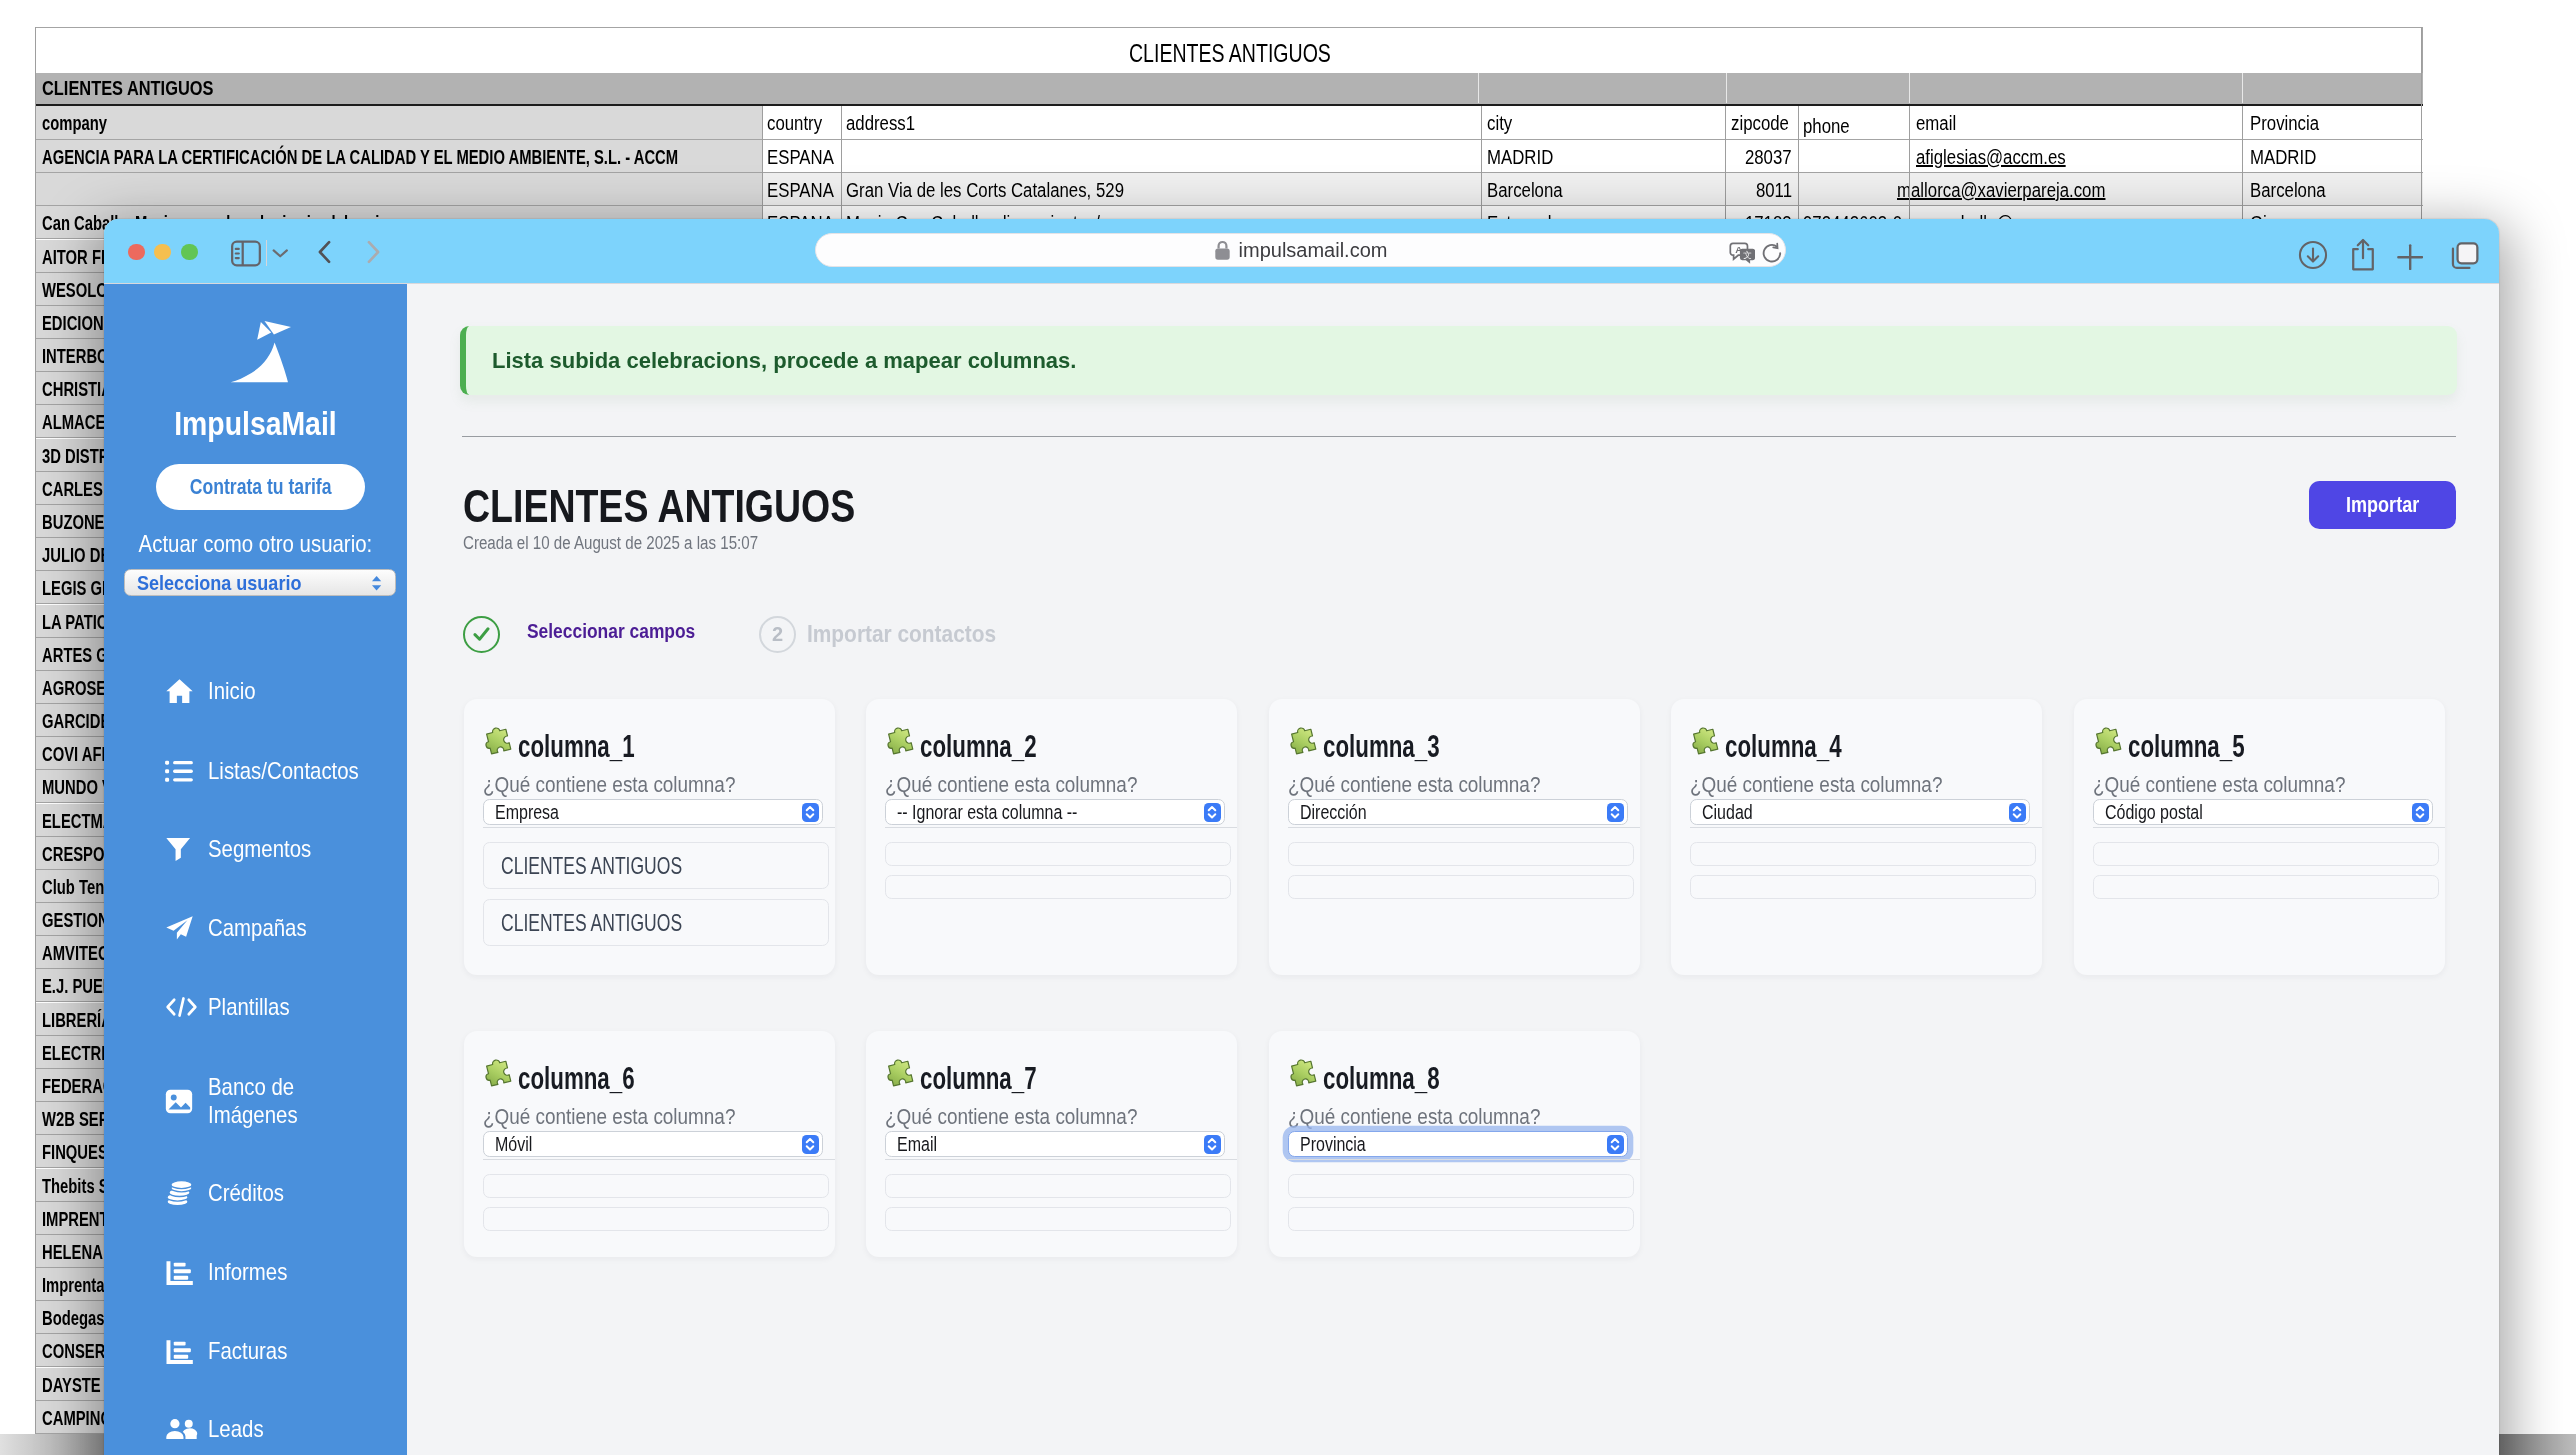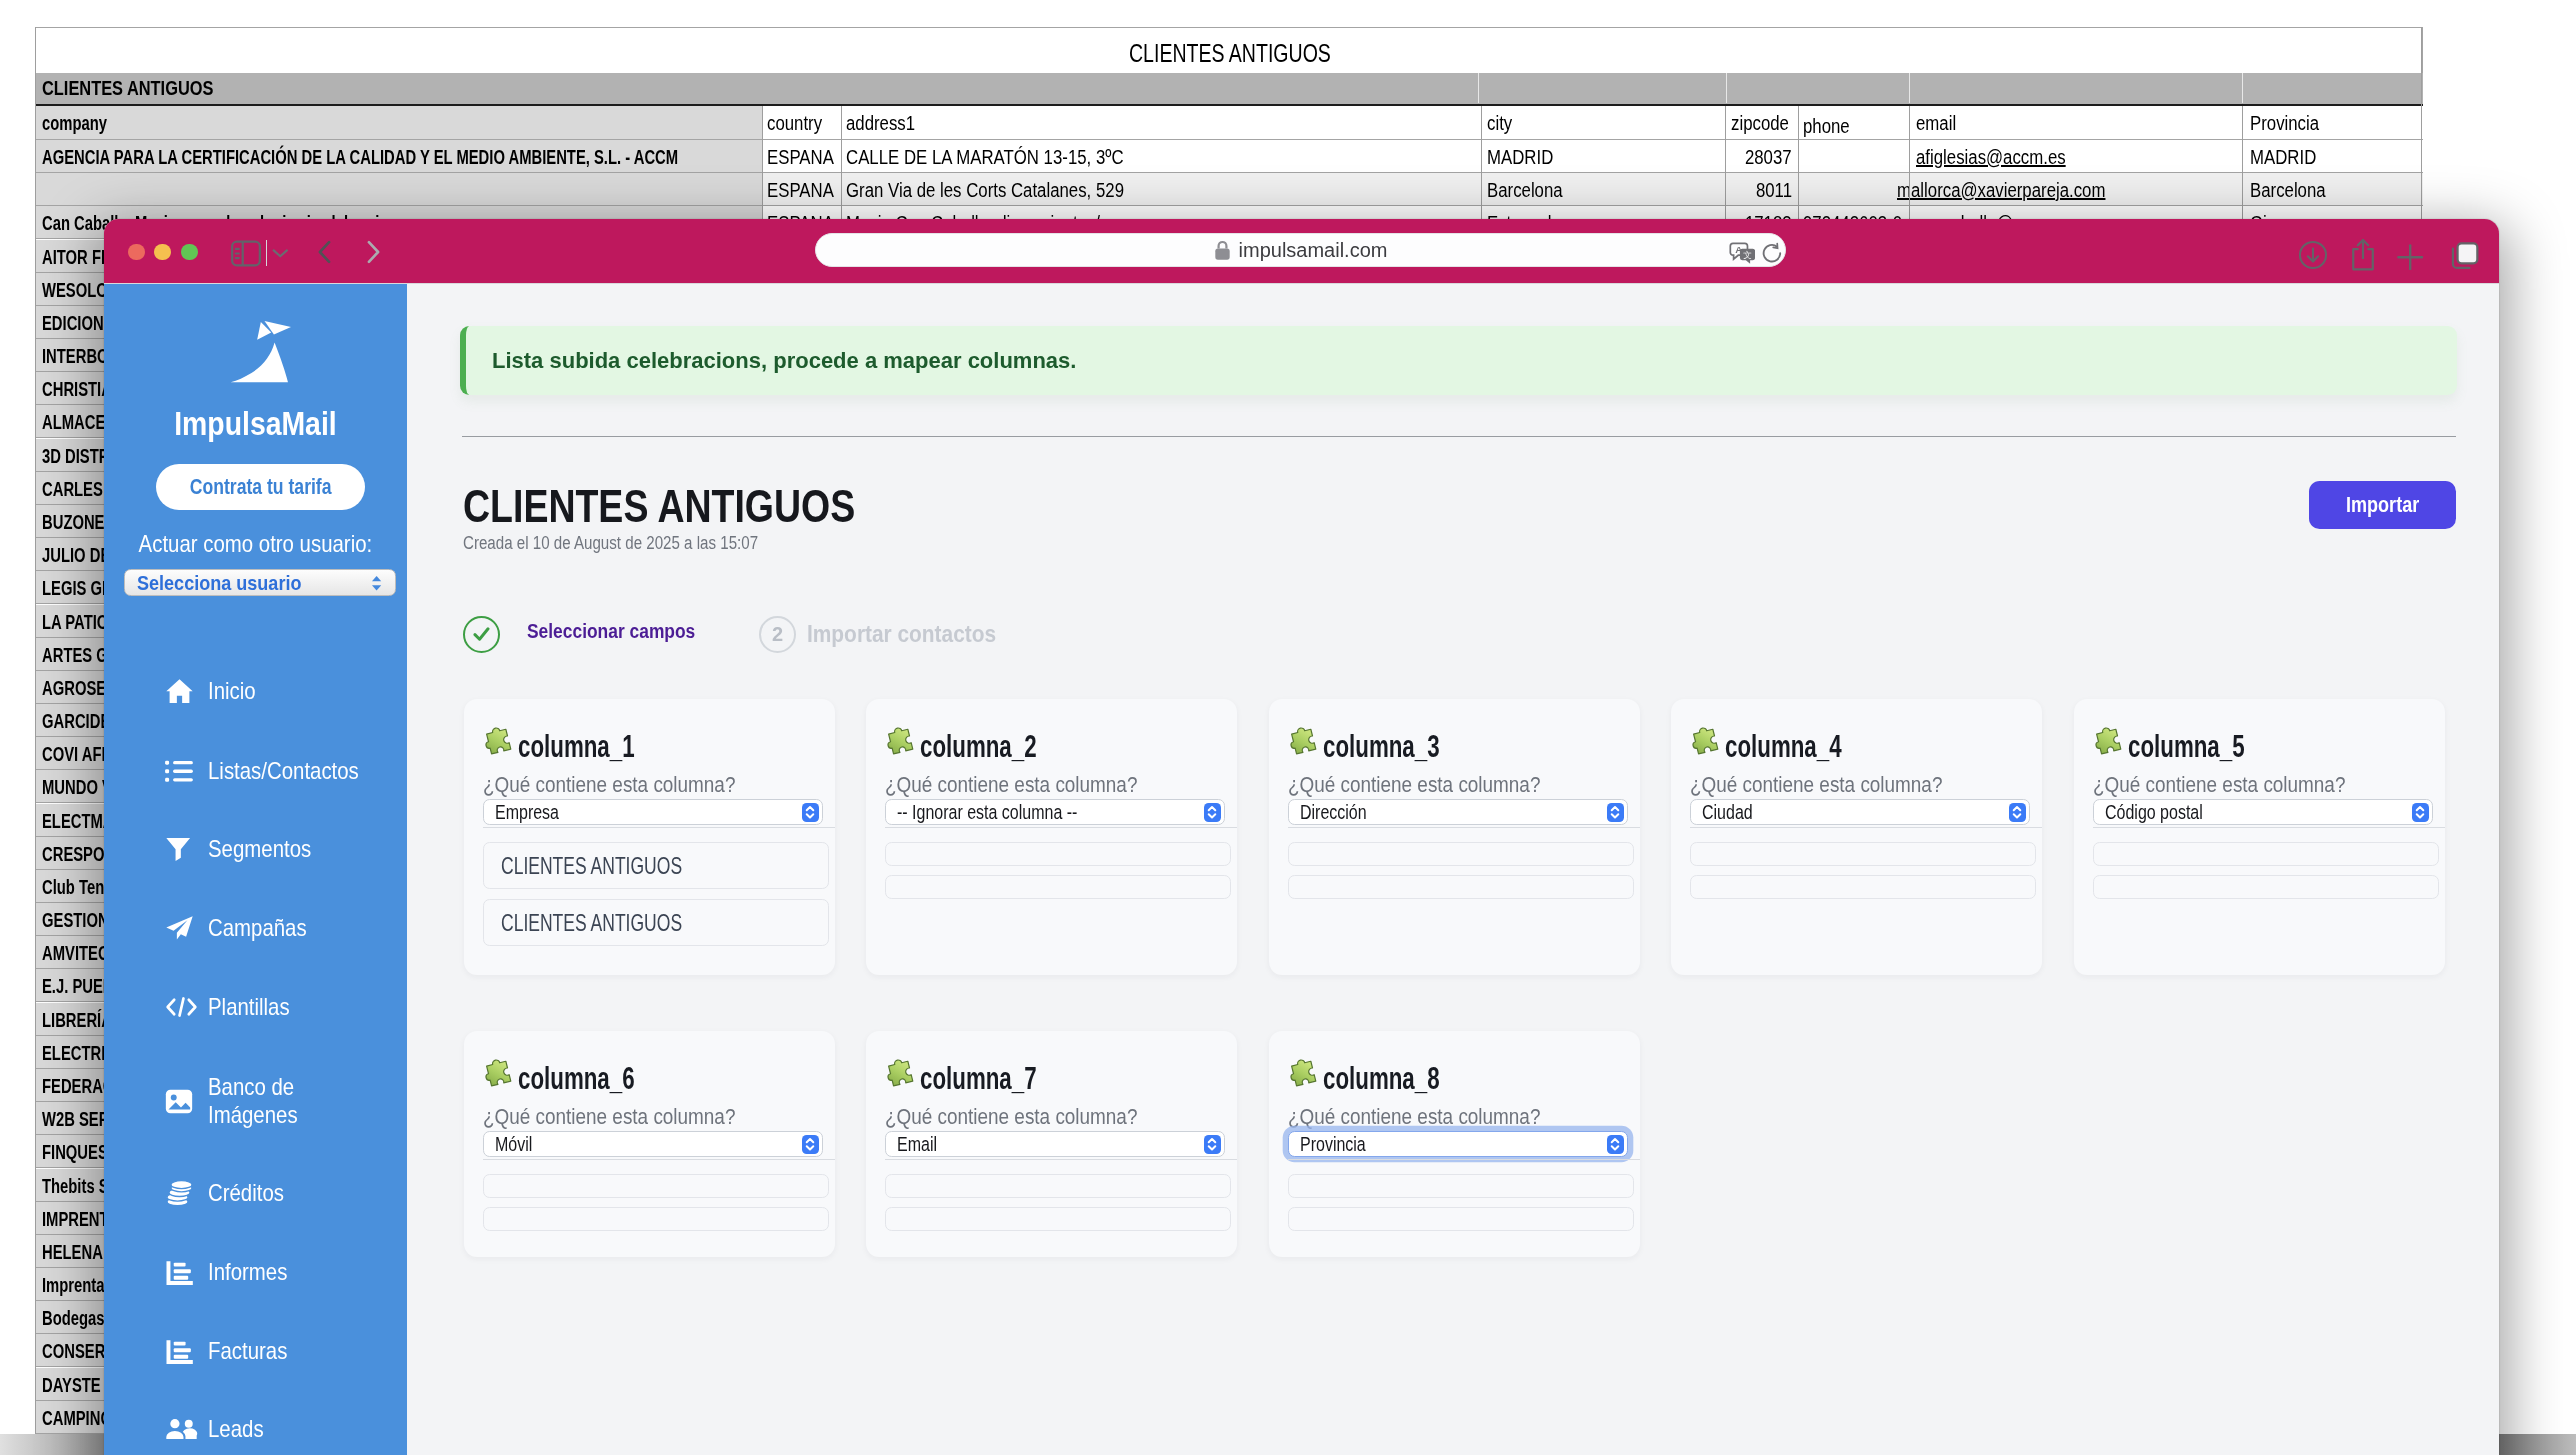--- a/index.html
+++ b/index.html
@@ -16,21 +16,21 @@
 .sxr{transform-origin:100% 50%;}
 .cob .sx{transform:scaleX(0.74);}
 .cob{font-weight:bold;}
 .zright{justify-content:flex-end;}
 .em{text-decoration:underline;}
 
 #win{position:absolute;left:104px;top:219px;width:2395px;height:1269px;
  border-radius:14.5px 14.5px 0 0; background:#f3f4f6;
  box-shadow:0 0 1.3px rgba(0,0,0,.35), 0 17px 53px 12px rgba(0,0,0,.34);
  overflow:hidden;}
-#toolbar{position:absolute;left:0;top:0;width:100%;height:65px;background:#be185d;
+#toolbar{position:absolute;left:0;top:0;width:100%;height:65px;background:#7dd3fc;
  border-bottom:1.3px solid #d9d8dc;box-sizing:border-box;}
 .tl{position:absolute;top:24.5px;width:16.5px;height:16.5px;border-radius:50%;}
 #urlf{position:absolute;left:711px;top:14px;width:971px;height:34px;border-radius:17px;
  background:#fdfdfe;border:1.3px solid #e4e3e7;box-sizing:border-box;
  display:flex;align-items:center;justify-content:center;gap:8px;
  font-size:20px;color:#3c3c40;}
 .ticon{position:absolute;}
 
 #sidebar{position:absolute;left:0;top:65px;width:303px;height:1203px;background:#4a90dc;color:#fff;}
 #brand{position:absolute;left:0;top:121px;width:303px;text-align:center;font-size:33px;font-weight:bold;}
@@ -108,23 +108,20 @@
       </div>
 </div>
 <div class="trow" style="top:140px;height:33px;">
 <div class="abs" style="left:0;top:0;width:727px;height:100%;background:#d9d9d9;"></div>
 <div class="cellt cob" style="left:6.6px;width:718px;">
         <span class="sx">AGENCIA PARA LA CERTIFICACIÓN DE LA CALIDAD Y EL MEDIO AMBIENTE, S.L. - ACCM</span>
       </div>
 <div class="cellt " style="left:732px;width:70px;">
         <span class="sx">ESPANA</span>
       </div>
-<div class="cellt " style="left:811px;width:630px;">
-        <span class="sx">CALLE DE LA MARATÓN 13-15, 3ºC</span>
-      </div>
 <div class="cellt " style="left:1452px;width:235px;">
         <span class="sx">MADRID</span>
       </div>
 <div class="cellt zright" style="left:1690px;width:67px;">
         <span class="sx sxr">28037</span>
       </div>
 <div class="cellt  em" style="left:1881px;width:324px;">
         <span class="sx">afiglesias@accm.es</span>
       </div>
 <div class="cellt " style="left:2215px;width:171px;">

